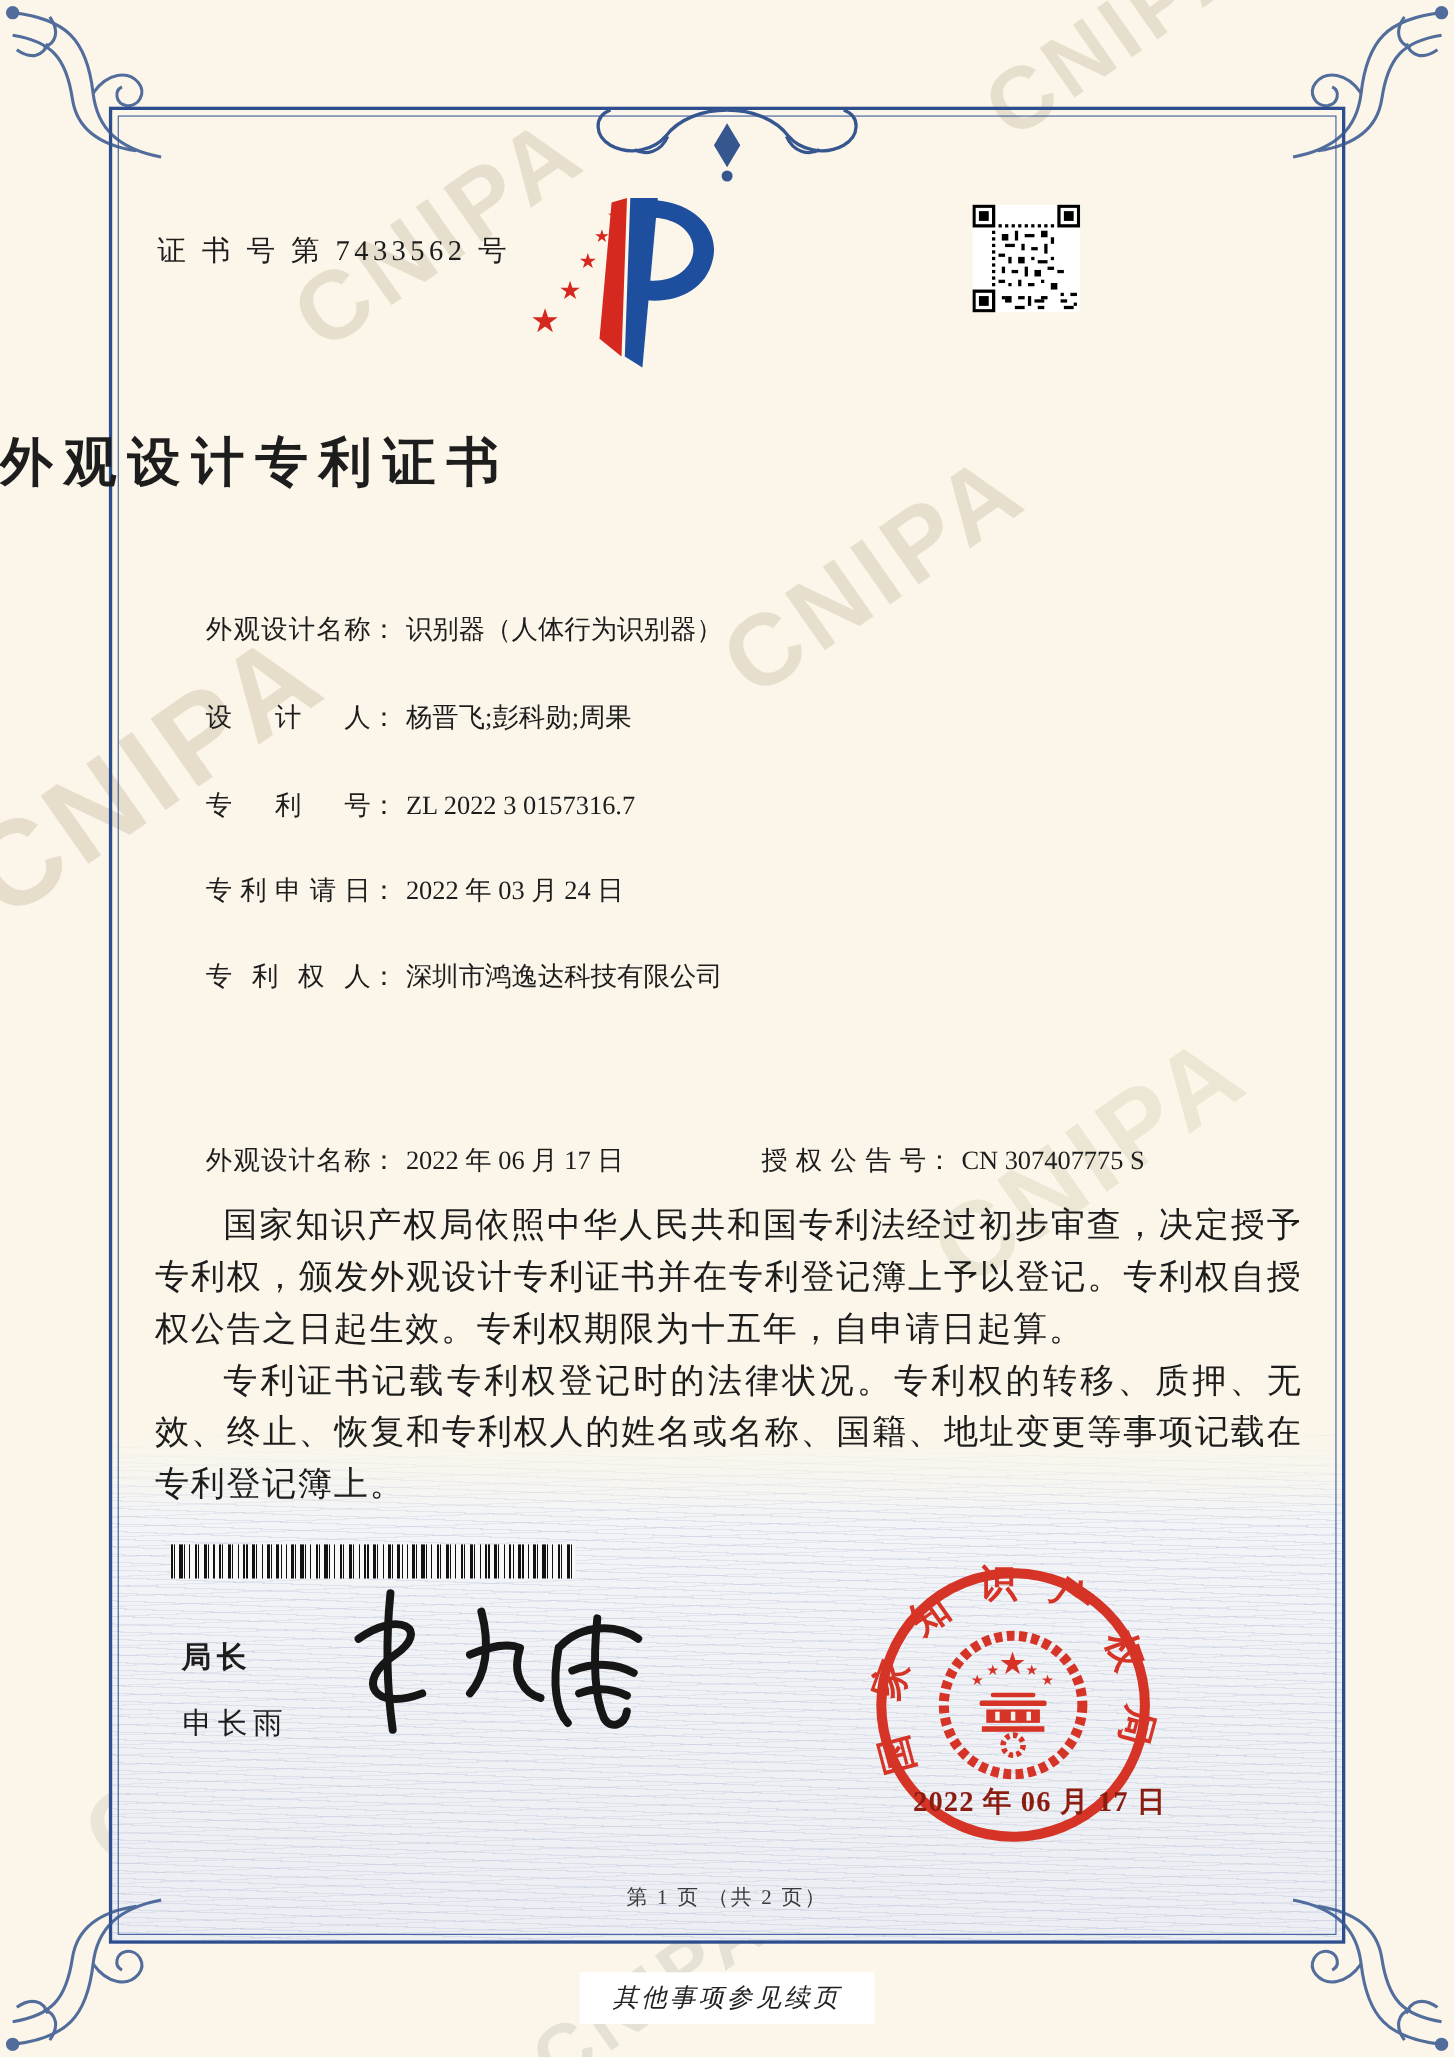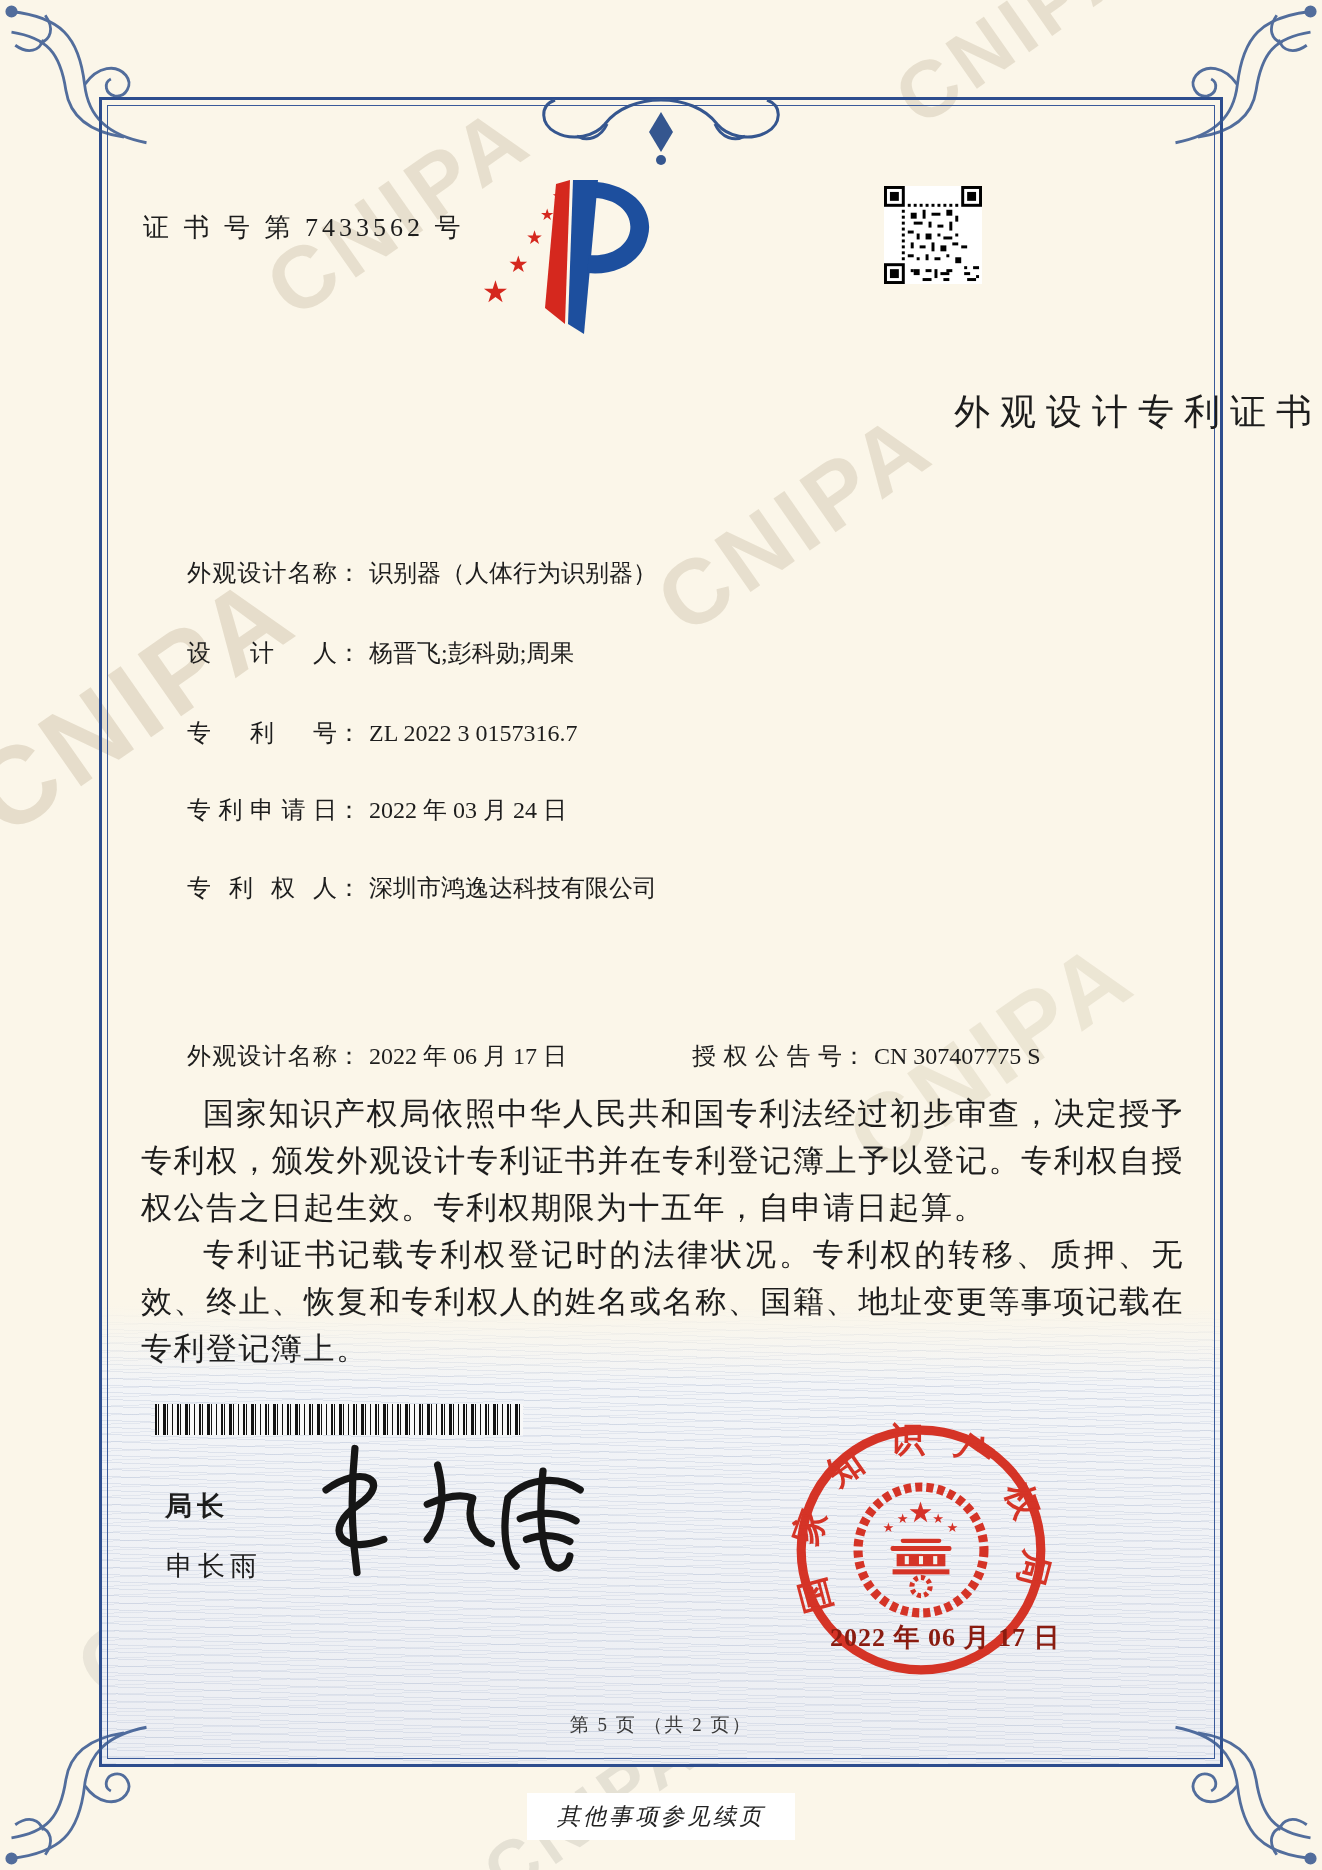--- a/index.html
+++ b/index.html
@@ -27,22 +27,22 @@
   .corner{position:absolute;width:150px;height:150px;opacity:.85;}
   .c-tl{left:4px;top:4px;}
   .c-tr{right:4px;top:4px;transform:scaleX(-1);}
   .c-bl{left:4px;bottom:4px;transform:scaleY(-1);}
   .c-br{right:4px;bottom:4px;transform:scale(-1,-1);}
   .top-lace{position:absolute;left:511px;top:60px;width:300px;height:110px;}
   
   .cert-no{position:absolute;left:143px;top:210px;font-size:26px;letter-spacing:4px;}
   .logo{position:absolute;left:474px;top:172px;width:176px;height:168px;}
   .qr{position:absolute;left:884px;top:186px;width:98px;height:98px;}
-  .title{position:absolute;left:0;right:0;top:388px;text-align:right;
-      font-size:36px;font-weight:normal;letter-spacing:10px;}
+  .title{position:absolute;left:0;right:0;top:388px;text-align:left;
+      font-size:48px;font-weight:bold;letter-spacing:10px;}
   
   .f-row{position:absolute;left:187px;width:1000px;font-size:24px;line-height:32px;}
   .f-label{display:inline-block;width:150px;text-align:justify;text-align-last:justify;}
   .f-colon{display:inline-block;}
   .f-value{margin-left:8px;}
   .addr-val{display:inline-block;vertical-align:top;margin-left:8px;max-width:700px;}
   .addr-val span{display:block;line-height:42px;}
   .pair2{position:absolute;left:505px;top:0;}
   
   .paras{position:absolute;left:141px;top:1090px;width:1043px;}
@@ -307,19 +307,19 @@
       <g fill="#f4f3ef">
         <rect x="114" y="136" width="4" height="8"></rect>
         <rect x="128" y="136" width="4" height="8"></rect>
         <rect x="142" y="136" width="4" height="8"></rect>
       </g>
       <circle cx="130" cy="166" r="9" fill="none" stroke="#d42a1c" stroke-width="5" stroke-dasharray="4 3"></circle>
     </g>
   </svg>
   <div class="seal-date">2022 年 06 月 17 日</div>
 
-  <div class="page-info">第 5 页 （共 2 页）</div>
+  <div class="page-info">第 1 页 （共 2 页）</div>
 
   <div class="cont-note-wrap">
     <span class="cont-note">其他事项参见续页</span>
   </div>
 
 </div>
 
 </body></html>

